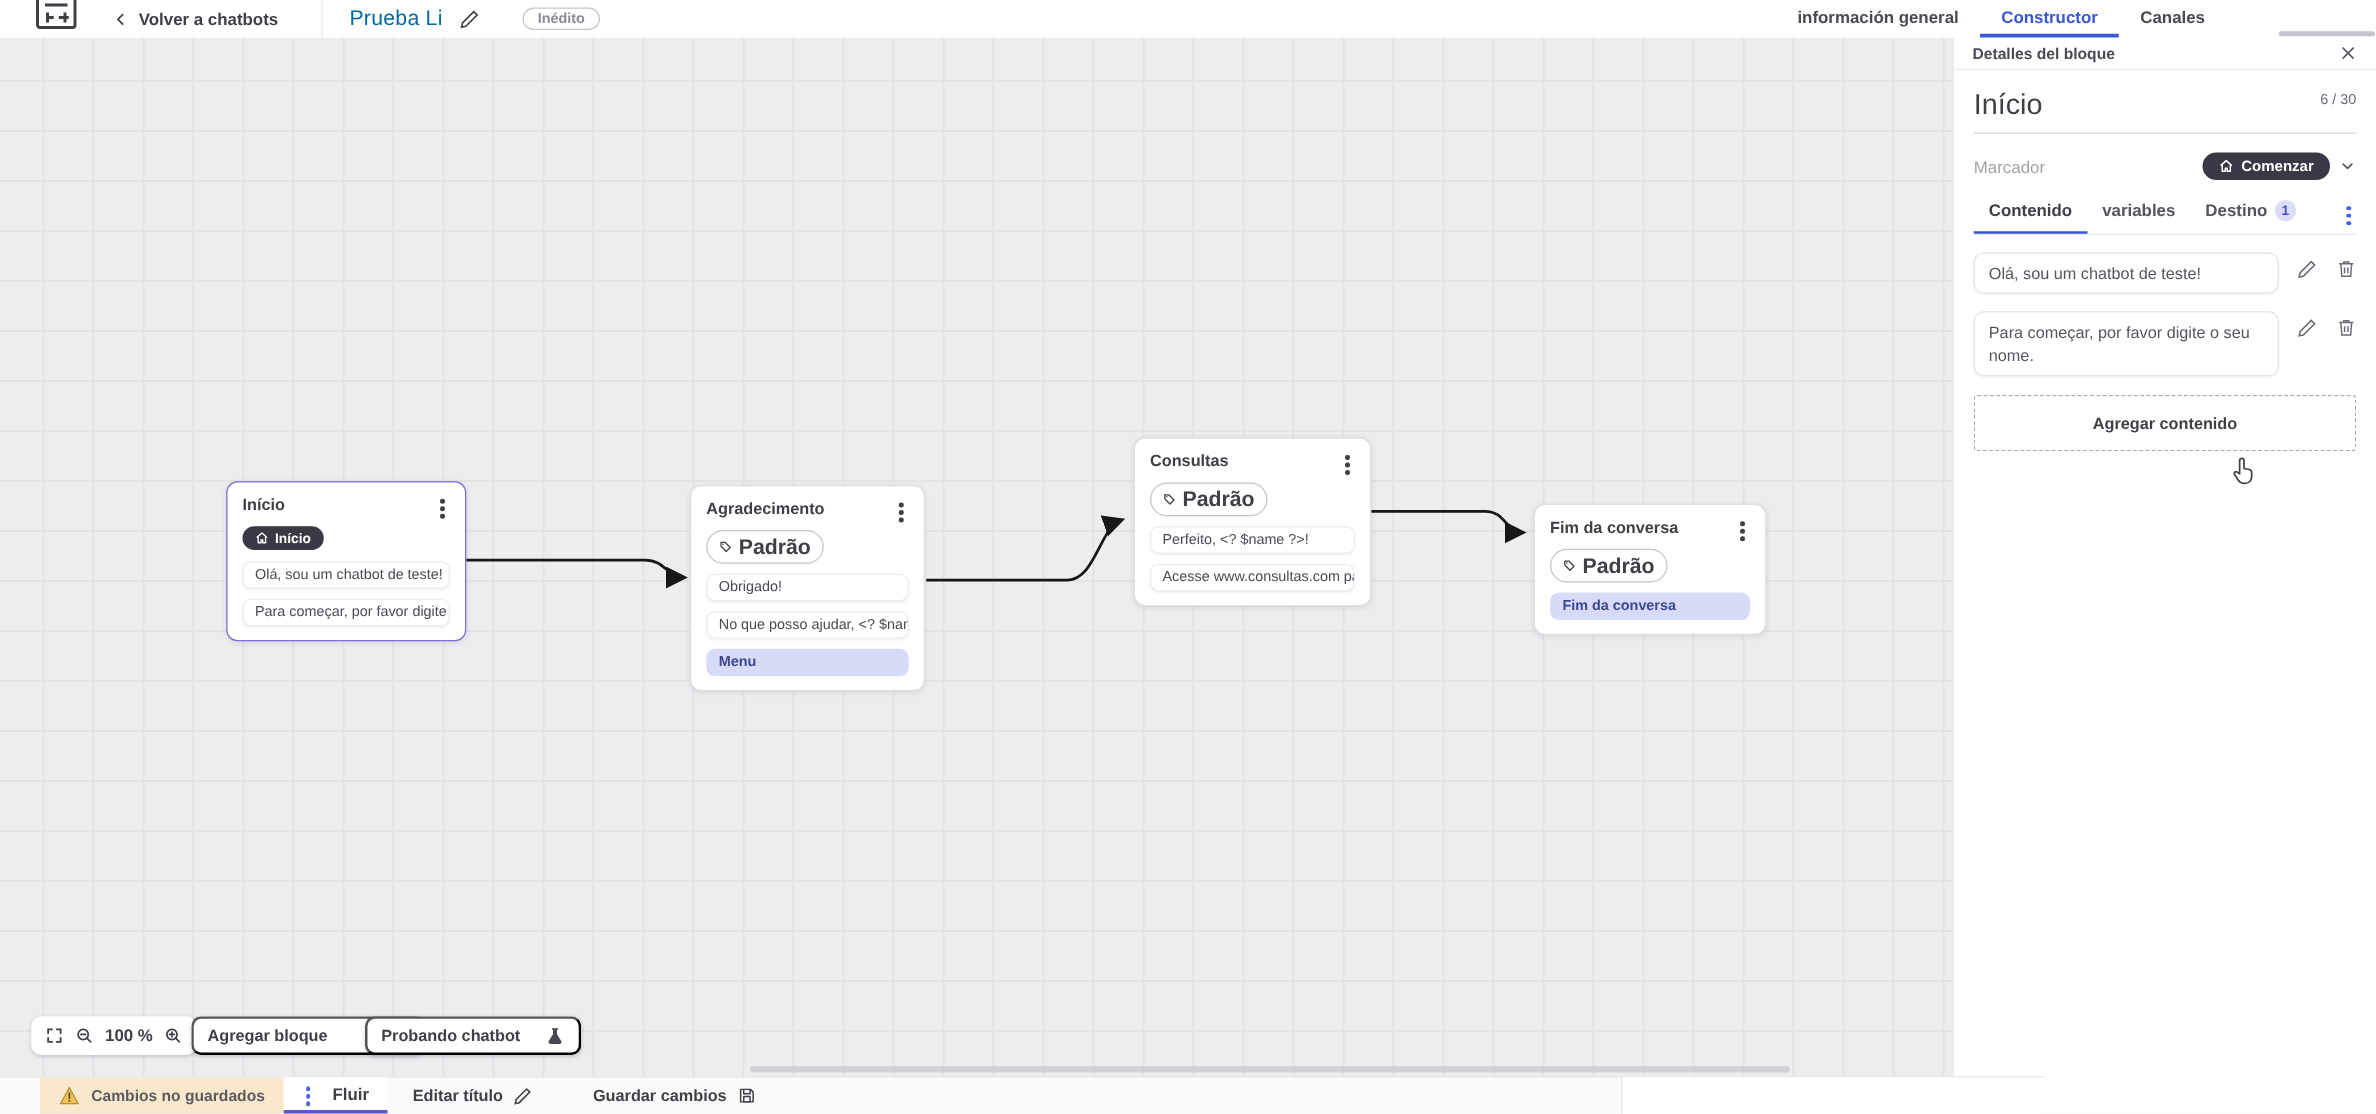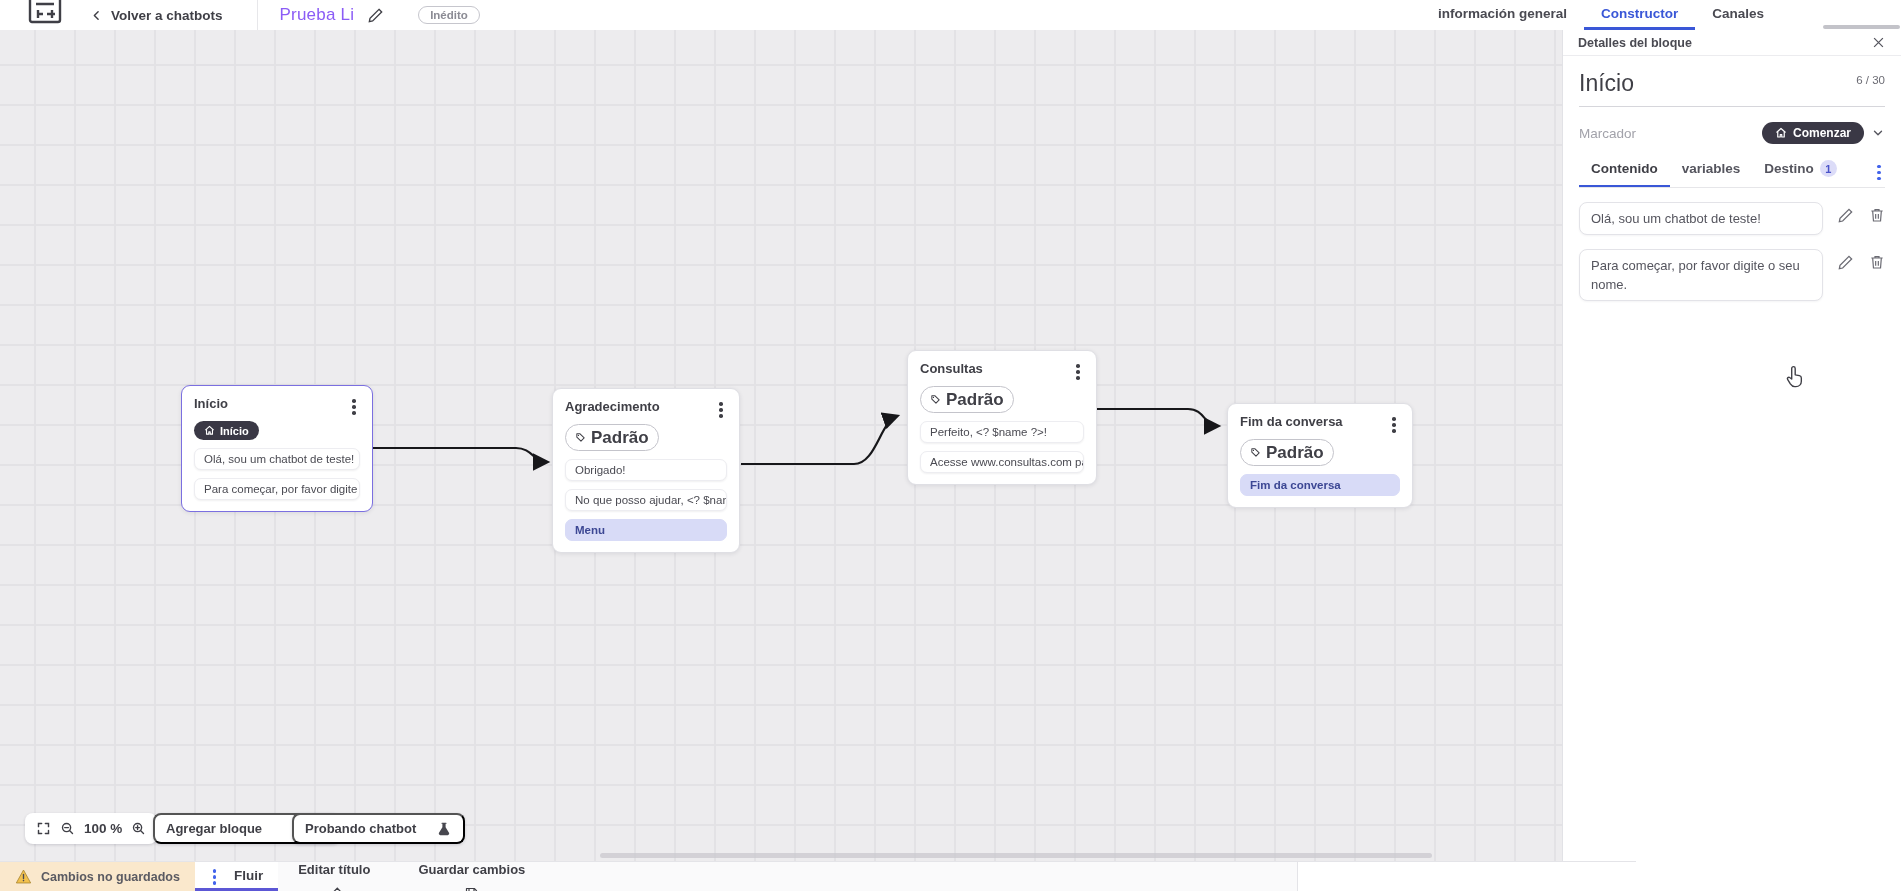--- a/index.html
+++ b/index.html
@@ -7,21 +7,21 @@
   body { font-family:"Liberation Sans", sans-serif; color:#3f3f46; background:#fff; }
   .app { position:relative; width:1901px; height:891px; }
 
   
   .topbar { position:absolute; top:0; left:0; width:1901px; height:30px; background:#fff; display:flex; align-items:center; z-index:30; }
   .tb-left { display:flex; align-items:center; height:100%; }
   .logo { width:40px; height:30px; overflow:hidden; position:relative; margin-left:26px; }
   .logo svg { position:absolute; top:-8px; left:0; }
   .back { display:flex; align-items:center; gap:8px; background:none; border:none; font:600 13.5px "Liberation Sans",sans-serif; color:#3f3f46; margin-left:24px; cursor:pointer; }
   .vdiv { width:1px; height:30px; background:#e7e7ea; margin:0 22px 0 34px; }
-  .doc-title { font-size:17px; font-weight:500; color:#8b5cf6; letter-spacing:.2px; }
+  .doc-title { font-size:17px; font-weight:500; color:#0369a1; letter-spacing:.2px; }
   .icon-btn { background:none; border:none; cursor:pointer; display:inline-flex; align-items:center; color:#4a4a52; }
   .tb-left .icon-btn { margin-left:14px; }
   .pill-outline { margin-left:34px; border:1px solid #c6c6cd; border-radius:999px; padding:2px 11px; font-size:11.5px; font-weight:600; color:#8b8b94; }
   .tb-tabs { margin-left:auto; display:flex; height:100%; align-items:stretch; margin-right:120px;text-align:right; }
   .tb-tab { display:flex; align-items:center; padding:0 17px; font-size:13.5px; font-weight:600; color:#4a4a52; border-bottom:3px solid transparent; cursor:pointer; }
   .tb-tab.active { color:#3a57d7; border-bottom-color:#3a57d7; }
   .tab-scroll-hint { position:absolute; right:1px; top:25px; width:77px; height:4px; border-radius:2px; background:#c3c3c9; }
 
   
   .canvas { position:absolute; top:30px; left:0; width:1562px; height:831px;
@@ -69,25 +69,25 @@
   .ptab.active { color:#3f3f46; font-weight:700; border-bottom-color:#3a57d7; }
   .num-badge { width:17px; height:17px; border-radius:50%; background:#dcdcf8; color:#4a52c8; font-size:11px; font-weight:700; display:inline-flex; align-items:center; justify-content:center; }
   .ptabs .kebab { margin-left:auto; margin-bottom:6px; }
   .content-row { display:flex; align-items:flex-start; gap:15px; margin-top:14px; }
   .content-card { flex:1; border:1px solid #e3e3e8; border-radius:8px; box-shadow:0 1px 2px rgba(40,40,60,.05); padding:6px 11px; font-size:13px; color:#55555e; line-height:19px; min-height:31px; background:#fff; }
   .content-row .icon-btn { margin-top:5px; color:#6b6b73; }
   .dashed-btn { margin-top:15px; width:100%; height:45px; border:1px dashed #a6a6af; border-radius:3px; background:transparent; font:600 13px "Liberation Sans",sans-serif; color:#3f3f46; cursor:pointer; }
   .hand-cursor { position:absolute; left:220px; top:308px; pointer-events:none; }
 
   
-  .bottombar { position:absolute; left:0; bottom:0; width:1636px; height:30px; background:#fafafb; border-top:1px solid #e4e4e8; display:flex; align-items:stretch; z-index:40; }
+  .bottombar { position:absolute; left:0; bottom:0; width:1636px; height:30px; background:#fafafb; border-top:1px solid #e4e4e8; display:flex; align-items:stretch; z-index:40;padding-left:32px; }
   .warn-seg { display:flex; align-items:center; gap:9px; background:#fae8cc; padding:0 15px; font-size:12.5px; font-weight:600; color:#5a5a62; }
   .flow-tab { display:flex; align-items:center; gap:13px; background:#fff; padding:0 15px 0 12px; border-bottom:3px solid #5c57d5; cursor:pointer; }
   .flow-tab .label { font-size:13.5px; font-weight:600; color:#3f3f46; }
-  .bb-btn { display:flex; align-items:center; gap:9px; background:none; border:none; font:600 13px "Liberation Sans",sans-serif; color:#3f3f46; cursor:pointer; padding:0 12px;flex-direction:column; }
+  .bb-btn { display:flex; align-items:center; gap:9px; background:none; border:none; font:600 13px "Liberation Sans",sans-serif; color:#3f3f46; cursor:pointer; padding:0 12px; }
   .bb-btn.edit { margin-left:8px; }
   .bb-btn.save { margin-left:24px; }
   .bb-vdiv { margin-left:auto; width:1px; background:#e4e4e8; }
   .bb-right { width:338px; background:#fff; }
   svg { display:block; }
 </style>
 </head>
 <body>
 
 <div class="app">
@@ -349,20 +349,21 @@
         </button>
         <button class="icon-btn">
           <span>
             <svg width="16" height="16" viewBox="0 0 24 24" fill="none" stroke="#6b6b73" stroke-width="1.8">
                 <path d="M3.5 6h17M9 6V3.8h6V6M5.5 6l1.2 15h10.6L18.5 6M10 10.5v7M14 10.5v7"></path>
               </svg>
           </span>
         </button>
       </div>
 
+      <button class="dashed-btn">Agregar contenido</button>
 
       <span class="hand-cursor">
         <svg width="22" height="26" viewBox="0 0 24 28">
           <path d="M9.5 13.5V4.6a1.9 1.9 0 0 1 3.8 0v7l4.6.9c1.3.3 2.1 1.3 2.1 2.6v3.4c0 3.6-2.5 6-6 6h-1.2c-2.3 0-3.6-1.2-4.8-3L5 16.6c-.9-1.4 1-3 2.3-2l2.2 1.6z" fill="#fff" stroke="#3f3f46" stroke-width="1.5" stroke-linejoin="round"></path>
         </svg>
       </span>
     </div>
   </aside>
 
   <footer class="bottombar">

